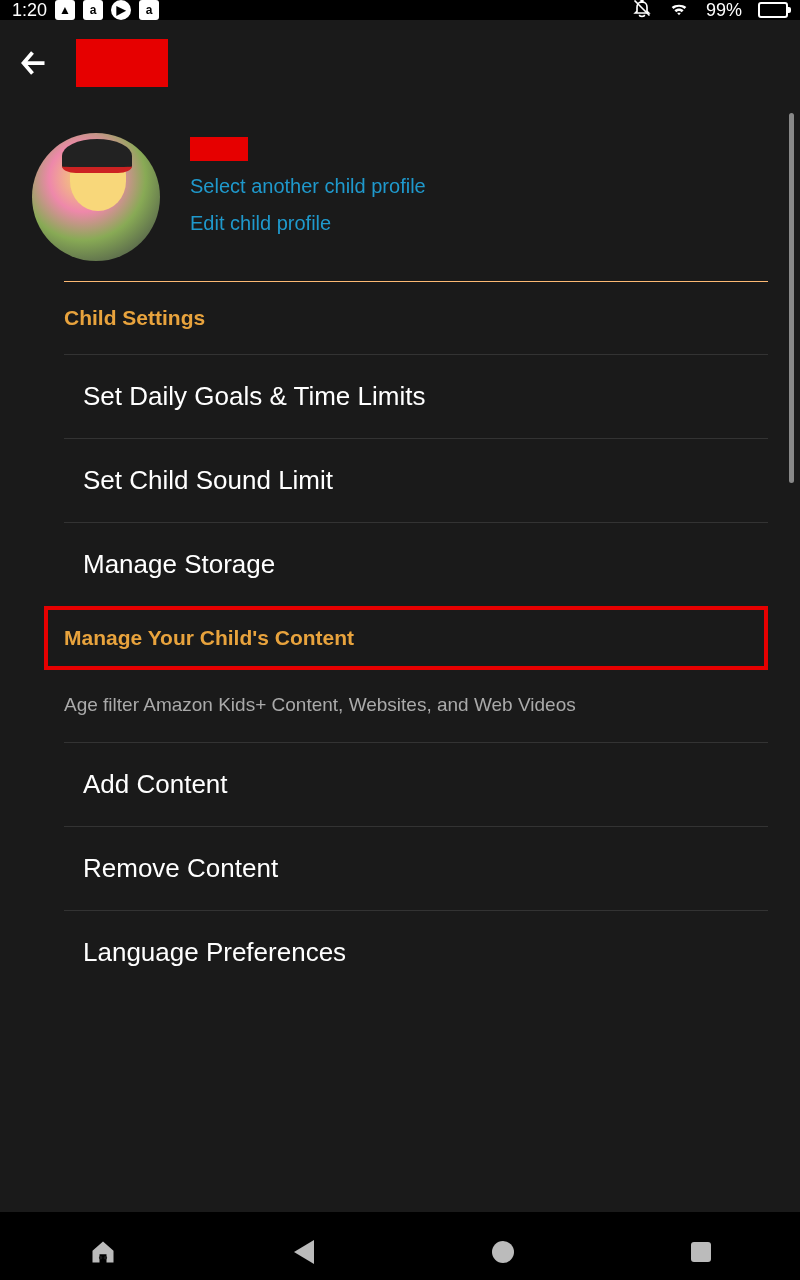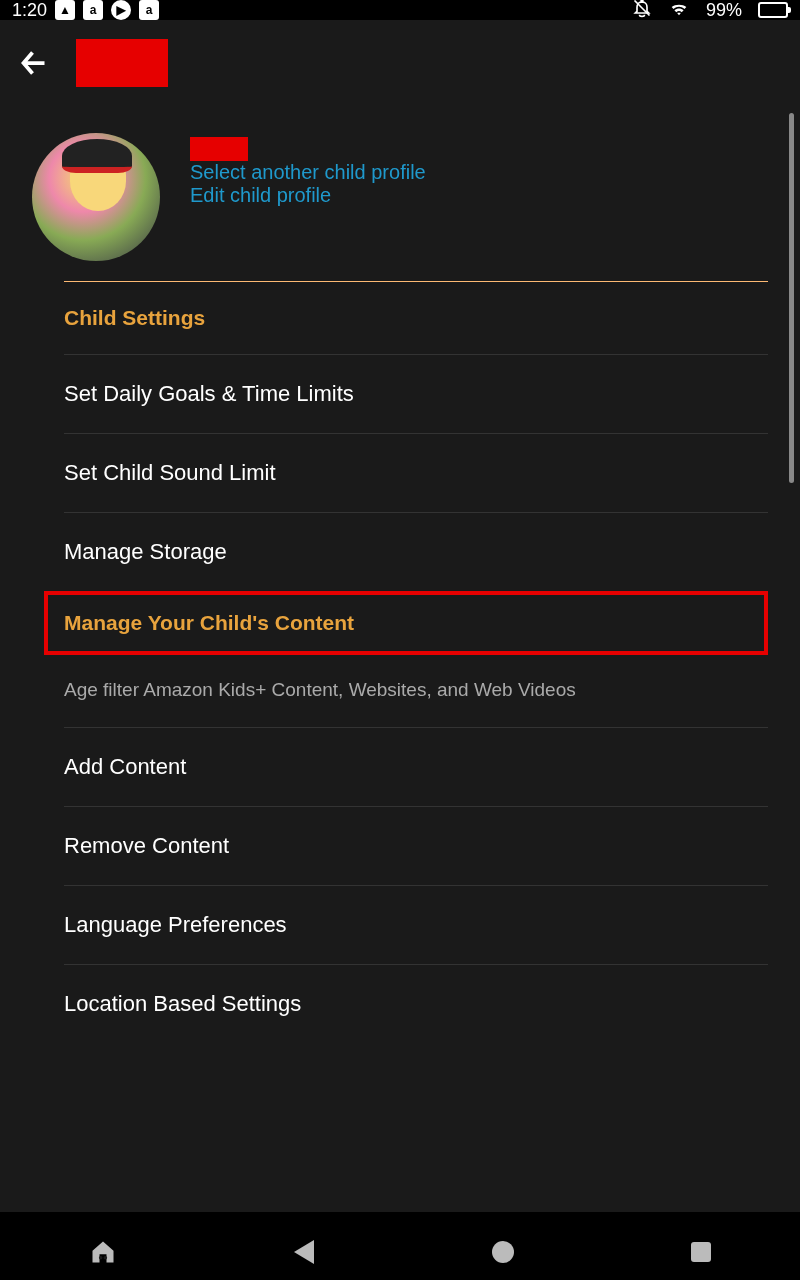--- a/index.html
+++ b/index.html
@@ -80,40 +80,40 @@
       border-radius: 40% 40% 50% 50%;
     }
     .avatar::after {
       content: "";
       position: absolute;
       top: 6px; left: 30px; width: 70px; height: 28px;
       background: #222;
       border-radius: 50% 50% 20% 20%;
       border-bottom: 6px solid #c22;
     }
-    .profile-links { display: flex; flex-direction: column; padding-top: 4px; }
+    .profile-links { display: flex; flex-direction: column; gap: 14px; padding-top: 4px; }
     .redacted-name { width: 58px; height: 24px; background: #e60000; }
     .link { color: #1f99cc; font-size: 20px; cursor: pointer; }
     .list {
       padding: 0 32px 0 64px;
     }
     .section-header {
       color: #e8a33d;
       font-size: 21px;
       font-weight: 600;
       padding: 24px 0;
       border-top: 1px solid #333;
     }
     .section-header.first { border-top: 1px solid #fdba74; }
     .item {
       padding: 26px 0;
       border-top: 1px solid #333;
       cursor: pointer;
     }
-    .item-title { font-size: 22px; color: #fff; font-weight: 500; }
+    .item-title { font-size: 26px; color: #fff; font-weight: 500; margin-left: 19px; }
     .item-sub { font-size: 19px; color: #aaa; margin-top: 6px; }
     .highlight-box {
       border: 4px solid #e60000;
       margin-left: -20px;
       padding-left: 16px;
       padding-right: 28px;
     }
     .highlight-box .section-header { border-top: none; padding: 16px 0; }
     .nav-bar {
       position: absolute;
@@ -214,23 +214,20 @@
     </div>
     <div class="item">
       <div class="item-title">Add Content</div>
     </div>
     <div class="item">
       <div class="item-title">Remove Content</div>
     </div>
     <div class="item">
       <div class="item-title">Language Preferences</div>
     </div>
-    <div class="item">
-      <div class="item-title">Location Based Settings</div>
-    </div>
   </div>
 </div>
 
 <div class="nav-bar">
   <div class="nav-home">
     <svg width="28" height="28" viewBox="0 0 24 24" fill="#bbb">
         <path d="M12 3 L21 11 L21 21 L15 21 L15 14 L9 14 L9 21 L3 21 L3 11 Z"></path>
         <circle cx="10" cy="17" r="1.5" fill="#1a1a1a"></circle>
         <circle cx="14" cy="17" r="1.5" fill="#1a1a1a"></circle>
       </svg>

